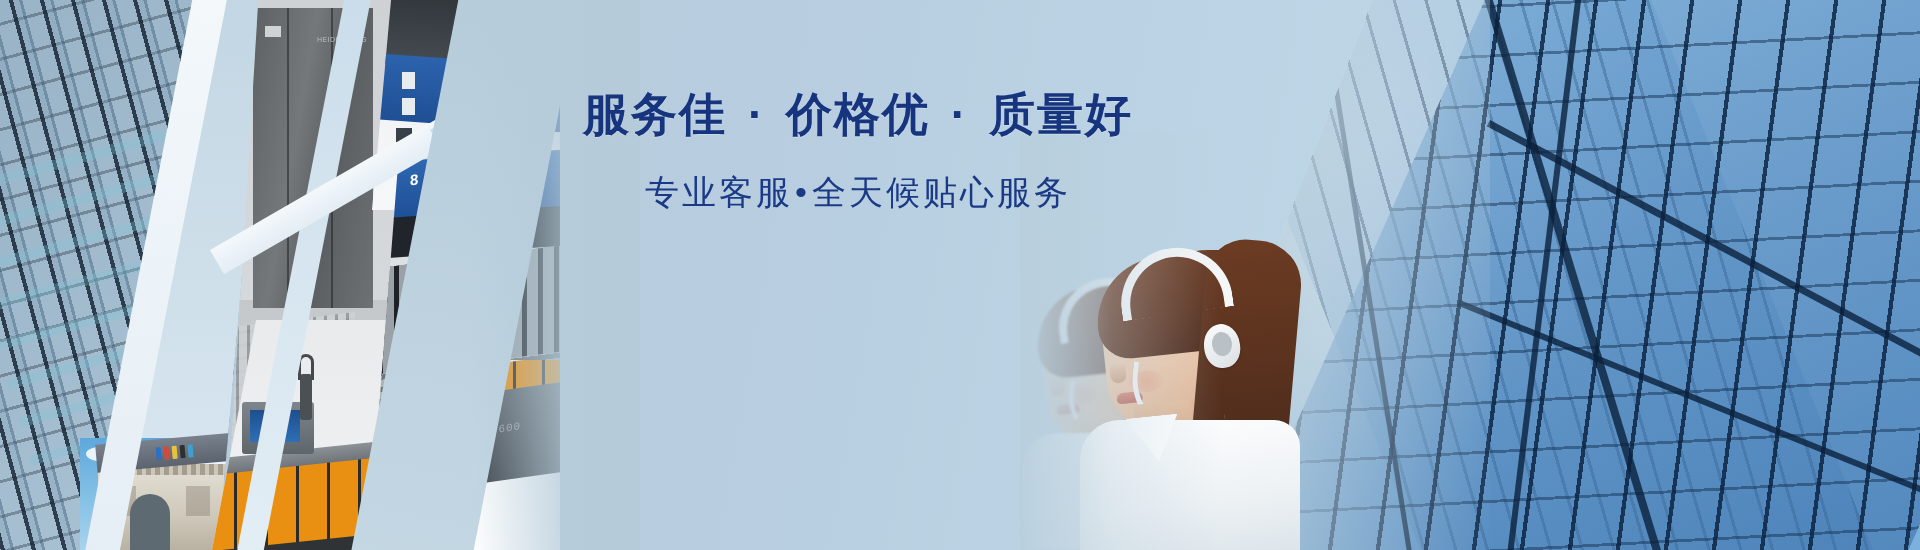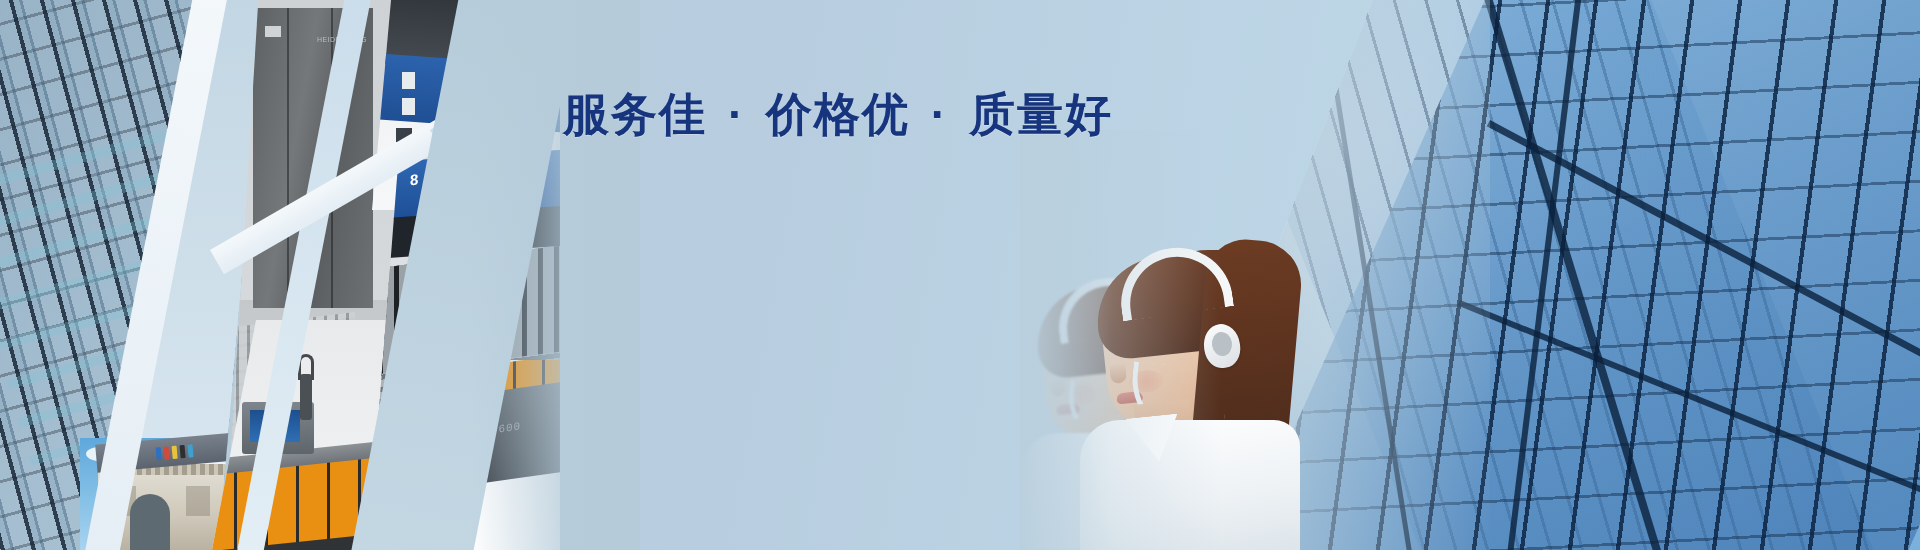--- a/index.html
+++ b/index.html
@@ -472,21 +472,21 @@
     transform:rotate(-6deg);
   }
   .csr-fade {
     position:absolute; left:0; bottom:0; width:420px; height:420px;
     background:linear-gradient(90deg,rgba(185,207,221,.95) 0%,rgba(185,207,221,.35) 22%,rgba(185,207,221,0) 48%);
     pointer-events:none;
   }
 
   
   .copy {
-    position:absolute; left:528px; top:86px;
+    position:absolute; left:548px; top:86px;
     width:620px; text-align:center;
     z-index:20;
   }
   .headline {
     font-size:46px; font-weight:bold;
     color:#17357e;
     letter-spacing:2px;
     line-height:1.25;
     white-space:nowrap;
     text-shadow:0 1px 0 rgba(255,255,255,.25);
@@ -661,15 +661,18 @@
   </div>
 
   <div class="copy">
     <div class="headline">
       <span>服务佳</span>
       <span class="sep">·</span>
       <span>价格优</span>
       <span class="sep">·</span>
       <span>质量好</span>
     </div>
+    <div class="subline">
+      <span>专业客服</span><span class="dot">•</span><span>全天候贴心服务</span>
+    </div>
   </div>
 
 </div>
 
 </body></html>

